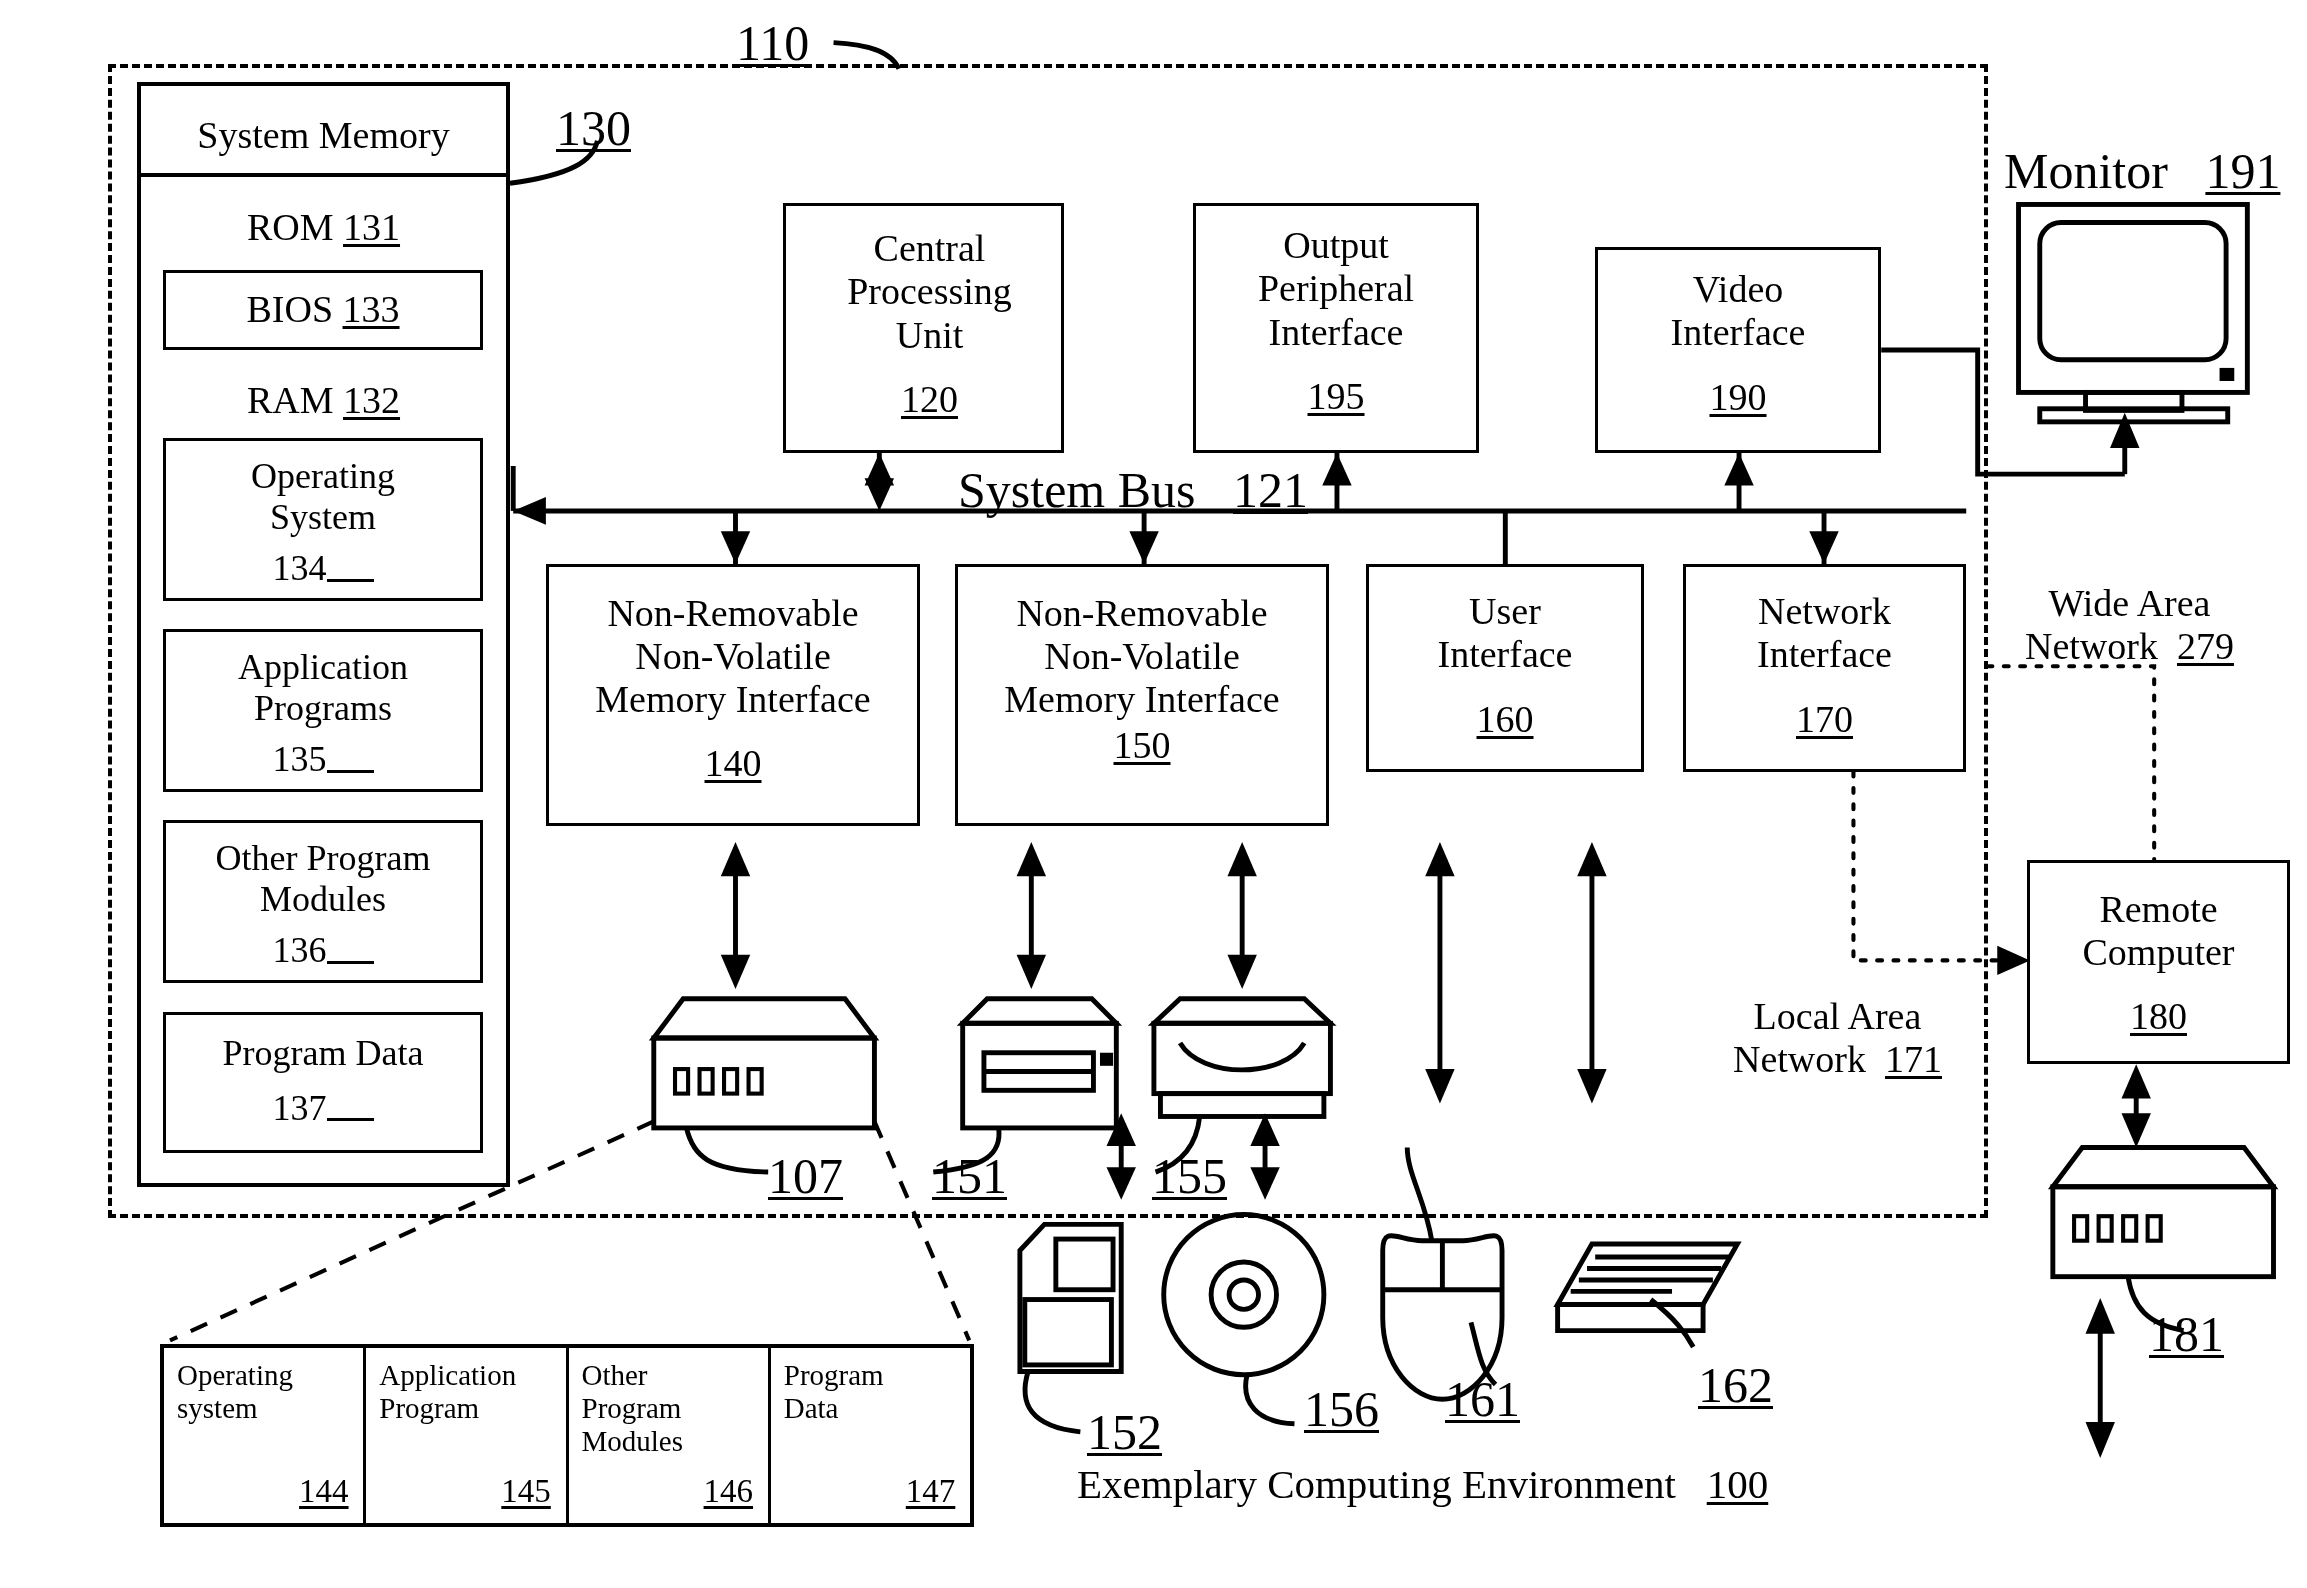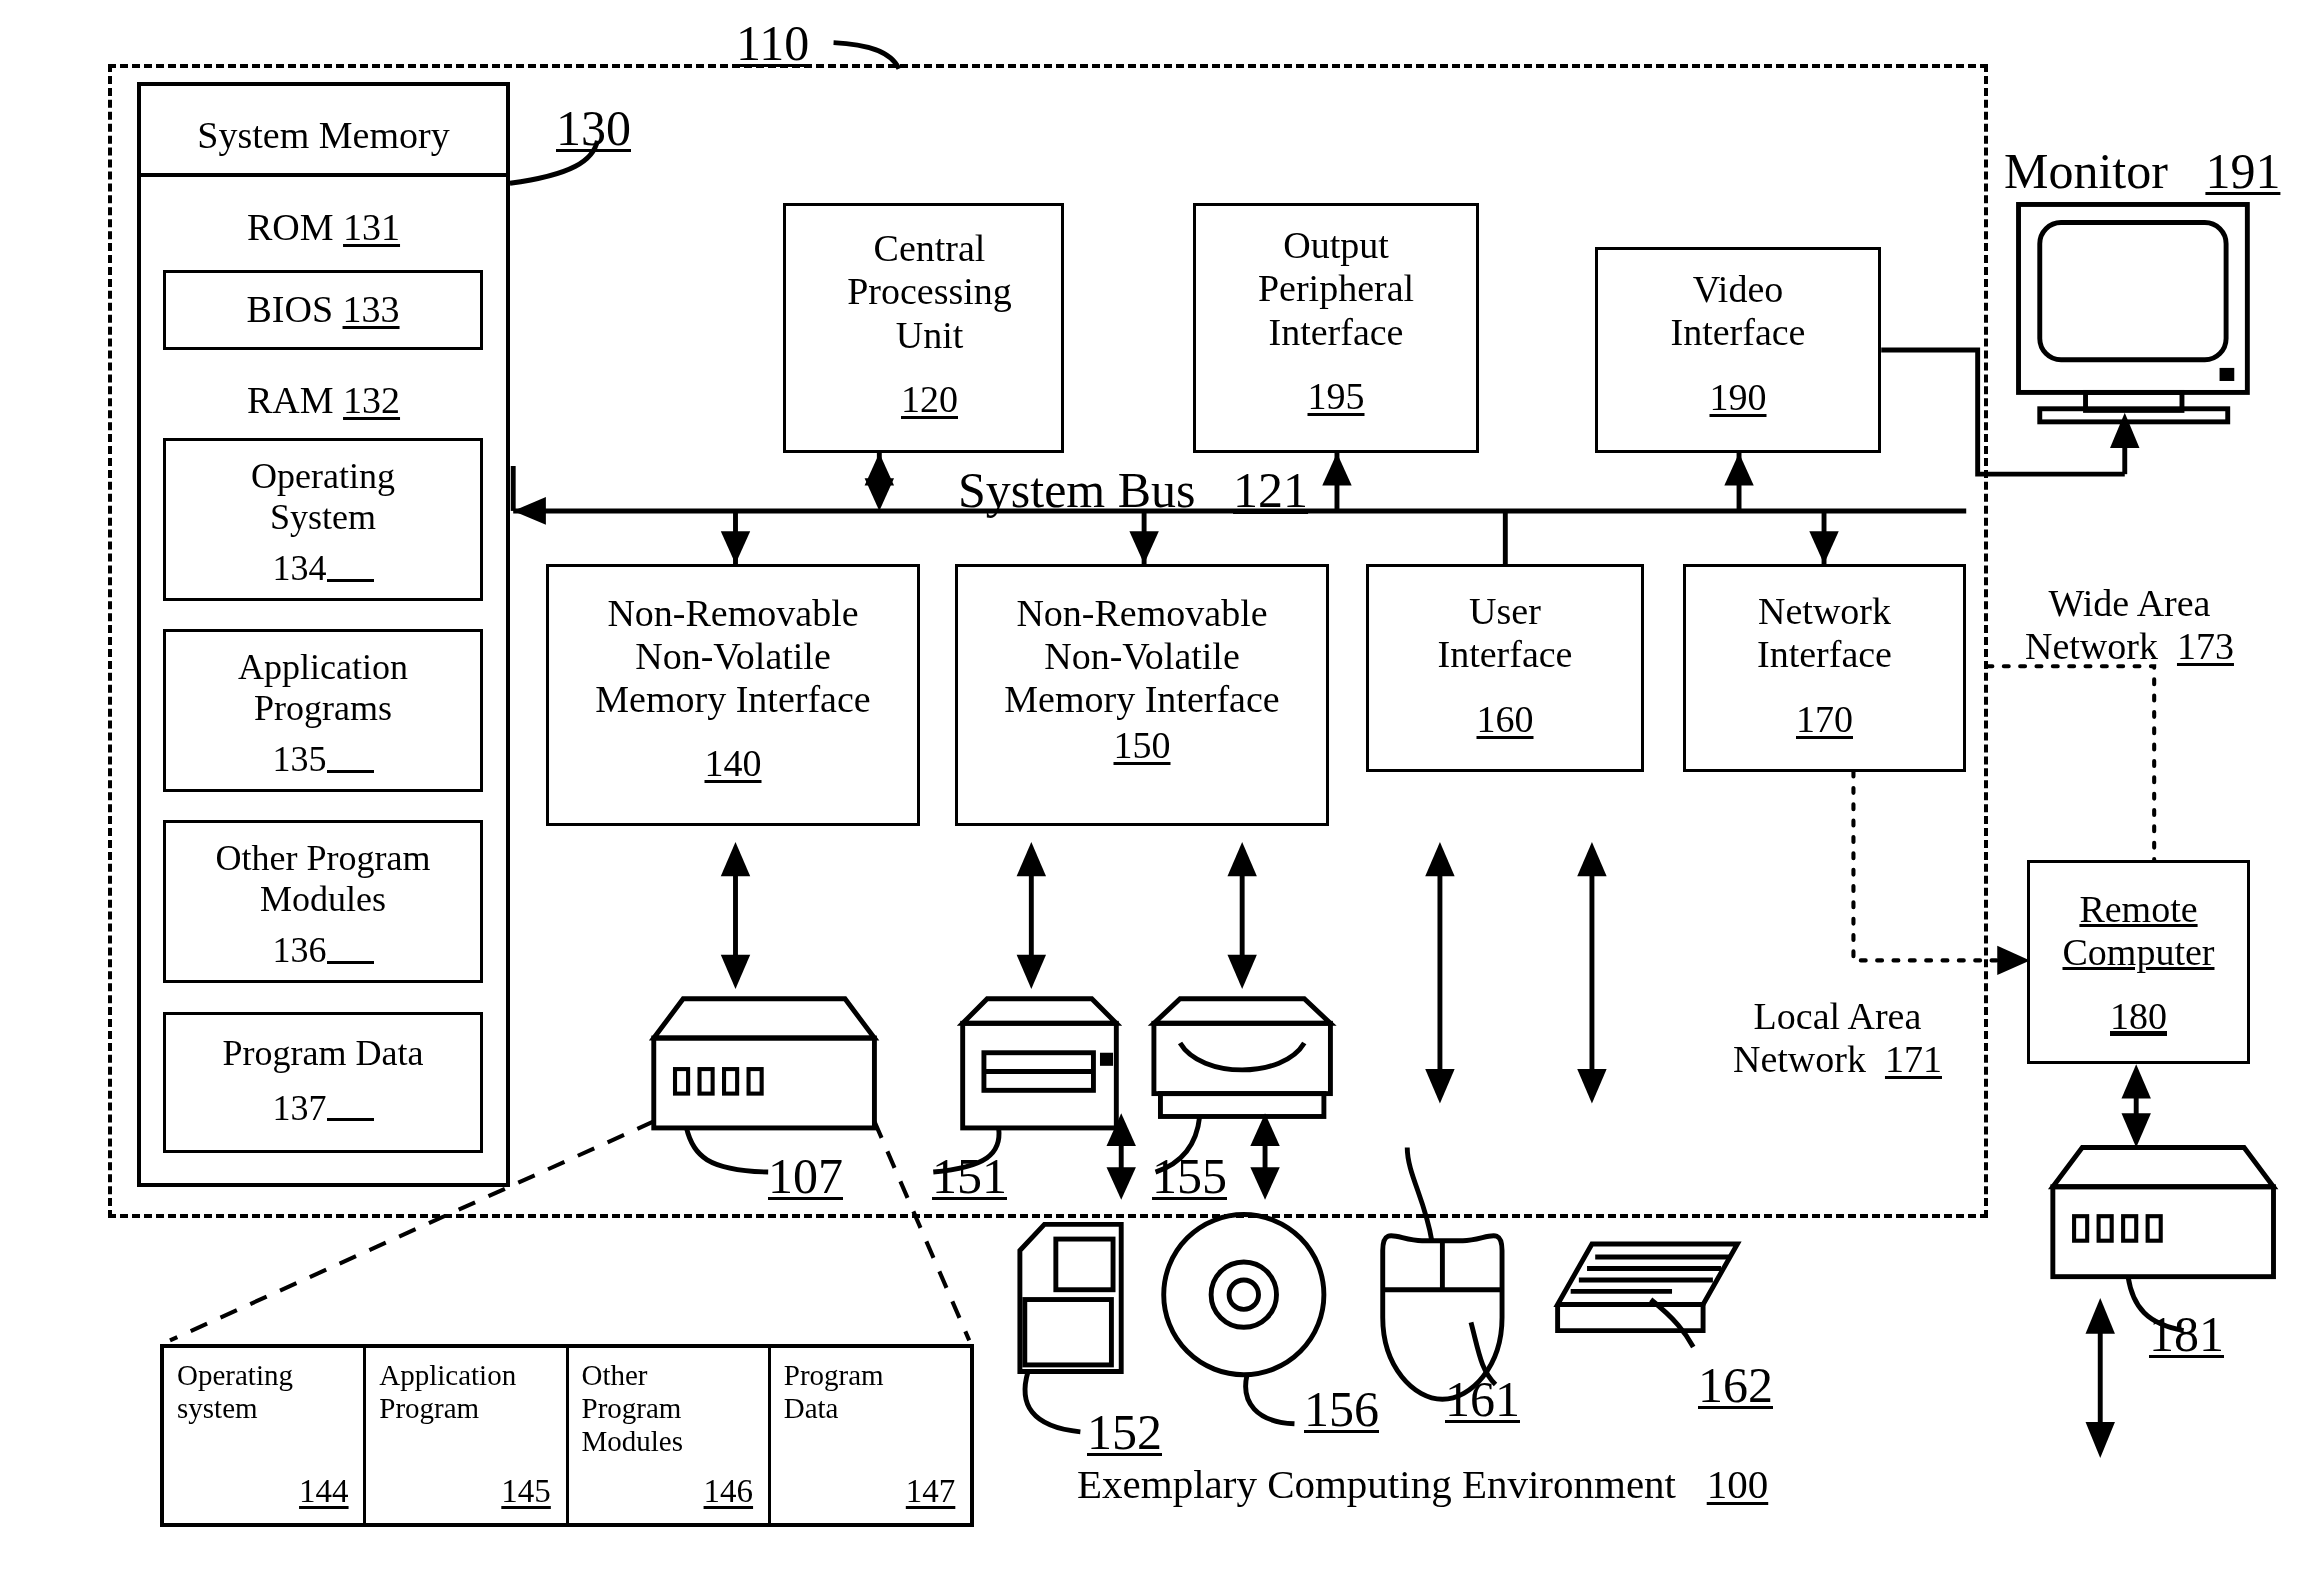--- a/index.html
+++ b/index.html
@@ -168,32 +168,32 @@
   </div>
 
   <div class="lbl t48" style="left:2004px;top:143px;">
     <span>Monitor</span>&nbsp;&nbsp;
     <span class="ref">191</span>
   </div>
 
   <div class="lbl t46" style="left:2025px;top:582px;text-align:center;">
     <div>Wide Area</div>
     <div>
-      <span>Network</span>&nbsp;&nbsp;<span class="ref">173</span>
+      <span>Network</span>&nbsp;&nbsp;<span class="ref">279</span>
     </div>
   </div>
 
   <div class="lbl t46" style="left:1733px;top:995px;text-align:center;">
     <div>Local Area</div>
     <div>
       <span>Network</span>&nbsp;&nbsp;<span class="ref">171</span>
     </div>
   </div>
 
-  <div class="box" style="left:2027px;top:860px;width:223px;height:204px;padding-top:24.5px;text-decoration:underline;">
+  <div class="box" style="left:2027px;top:860px;width:263px;height:204px;padding-top:24.5px;">
     <div class="t46">Remote</div>
     <div class="t46">Computer</div>
     <div class="t46" style="margin-top:21px;">
       <span class="ref">180</span>
     </div>
   </div>
 
   <div class="lbl t48" style="left:2149px;top:1306px;">
     <span class="ref">181</span>
   </div>

